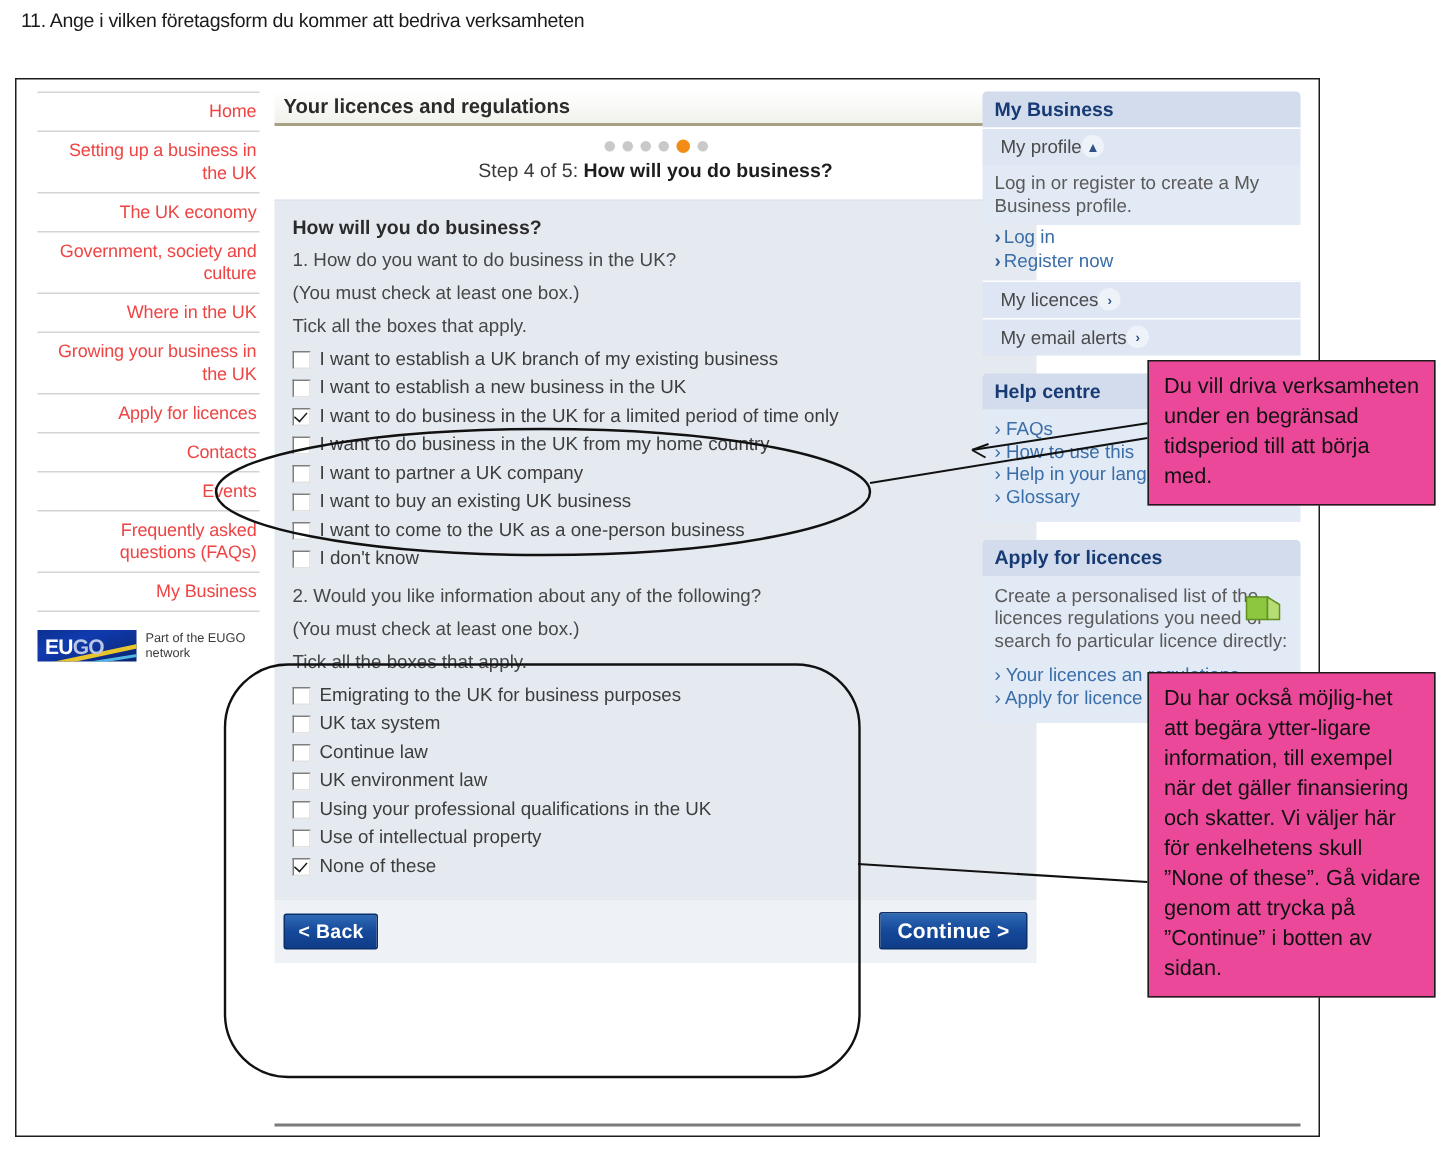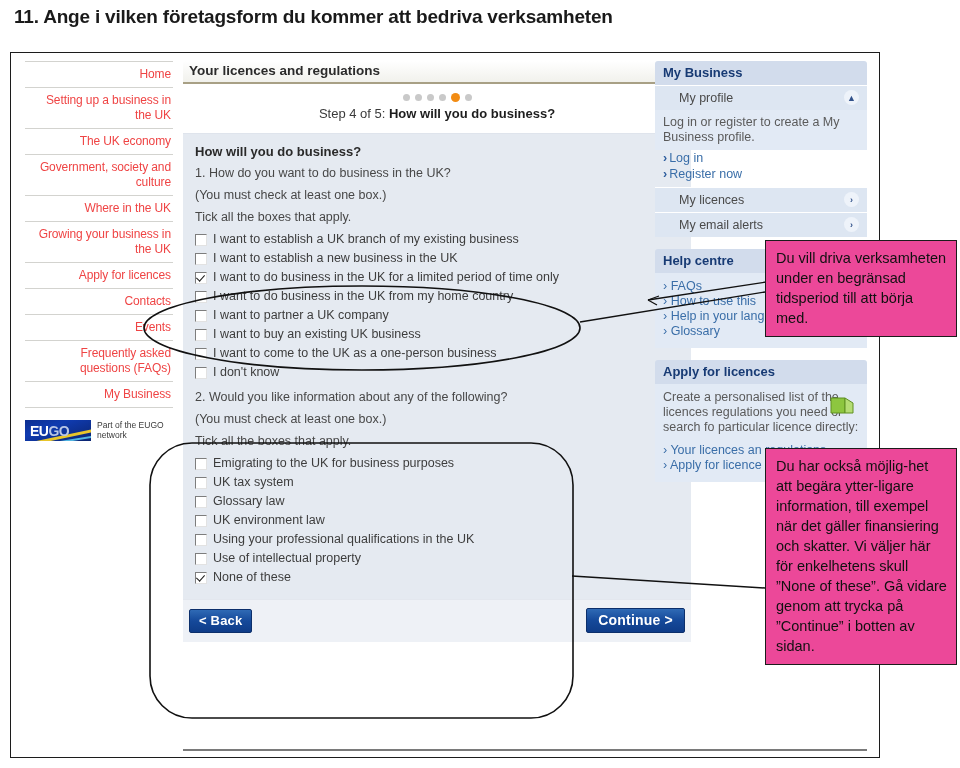--- a/index.html
+++ b/index.html
@@ -14,22 +14,22 @@
     overflow: hidden;
     position: relative;
   }
 
   
   #slide-heading {
     position: absolute;
     left: 14px;
     top: 6px;
     width: 900px;
-    font-size: 19px;
-    font-weight: bold;
+    font-size: 13px;
+    font-weight: normal;
     color: #1a1a1a;
     letter-spacing: -0.2px;
     white-space: nowrap;
   }
 
   
   #screenshot-frame {
     position: absolute;
     left: 10px;
     top: 52px;
@@ -213,25 +213,24 @@
   .widget-head {
     background: #d2dcec;
     color: #173a74;
     font-weight: bold;
     font-size: 13px;
     padding: 4px 8px 5px 8px;
     border-radius: 3px 3px 0 0;
   }
   .acc-row {
     display: flex;
-    justify-content: space-between;
     align-items: center;
     background: #dde6f2;
     border-top: 1px solid #ffffff;
-    padding: 4px 8px 5px 24px;
+    padding: 4px 8px 5px 12px;
     font-size: 12.5px;
     color: #4a4a4a;
   }
   .acc-chevron {
     width: 15px; height: 15px; border-radius: 50%;
     background: #eef3fa;
     color: #31518a; font-size: 9px; font-weight: bold;
     display: flex; align-items: center; justify-content: center;
     flex: none;
   }
@@ -385,21 +384,21 @@
         <label class="cb-row">
           <span class="cb-box"></span>
           <span>Emigrating to the UK for business purposes</span>
         </label>
         <label class="cb-row">
           <span class="cb-box"></span>
           <span>UK tax system</span>
         </label>
         <label class="cb-row">
           <span class="cb-box"></span>
-          <span>Glossary law</span>
+          <span>Continue law</span>
         </label>
         <label class="cb-row">
           <span class="cb-box"></span>
           <span>UK environment law</span>
         </label>
         <label class="cb-row">
           <span class="cb-box"></span>
           <span>Using your professional qualifications in the UK</span>
         </label>
         <label class="cb-row">

